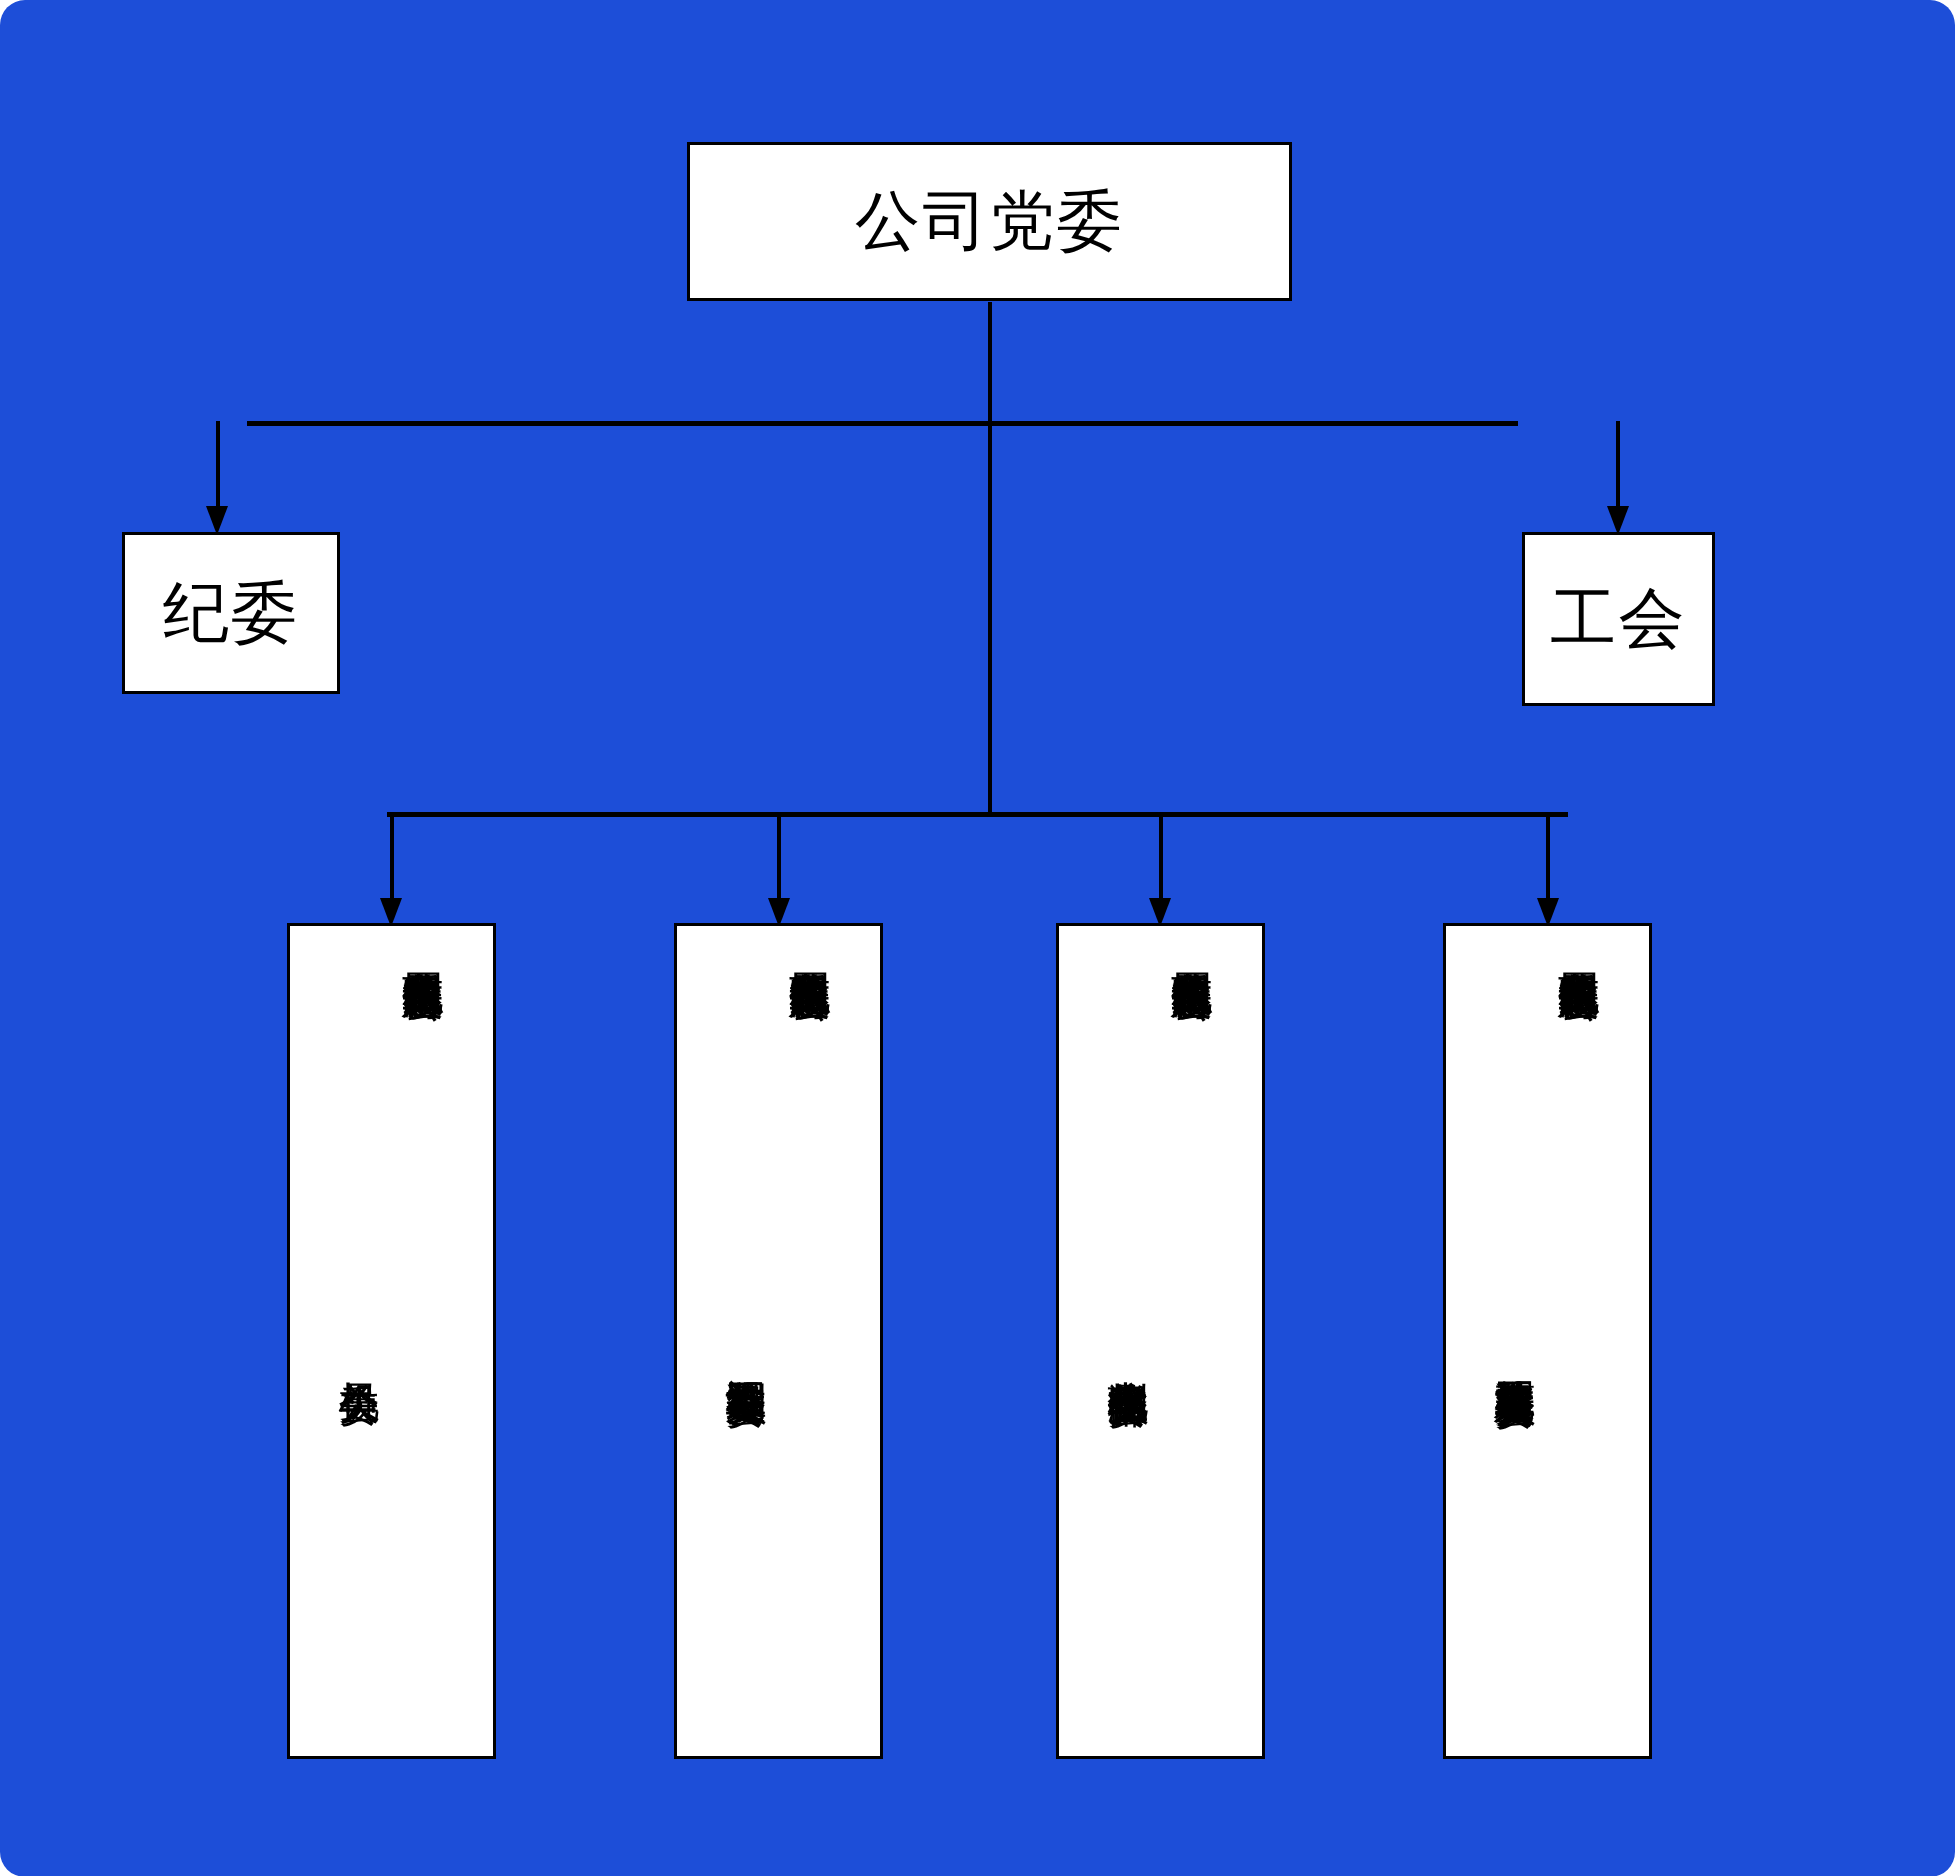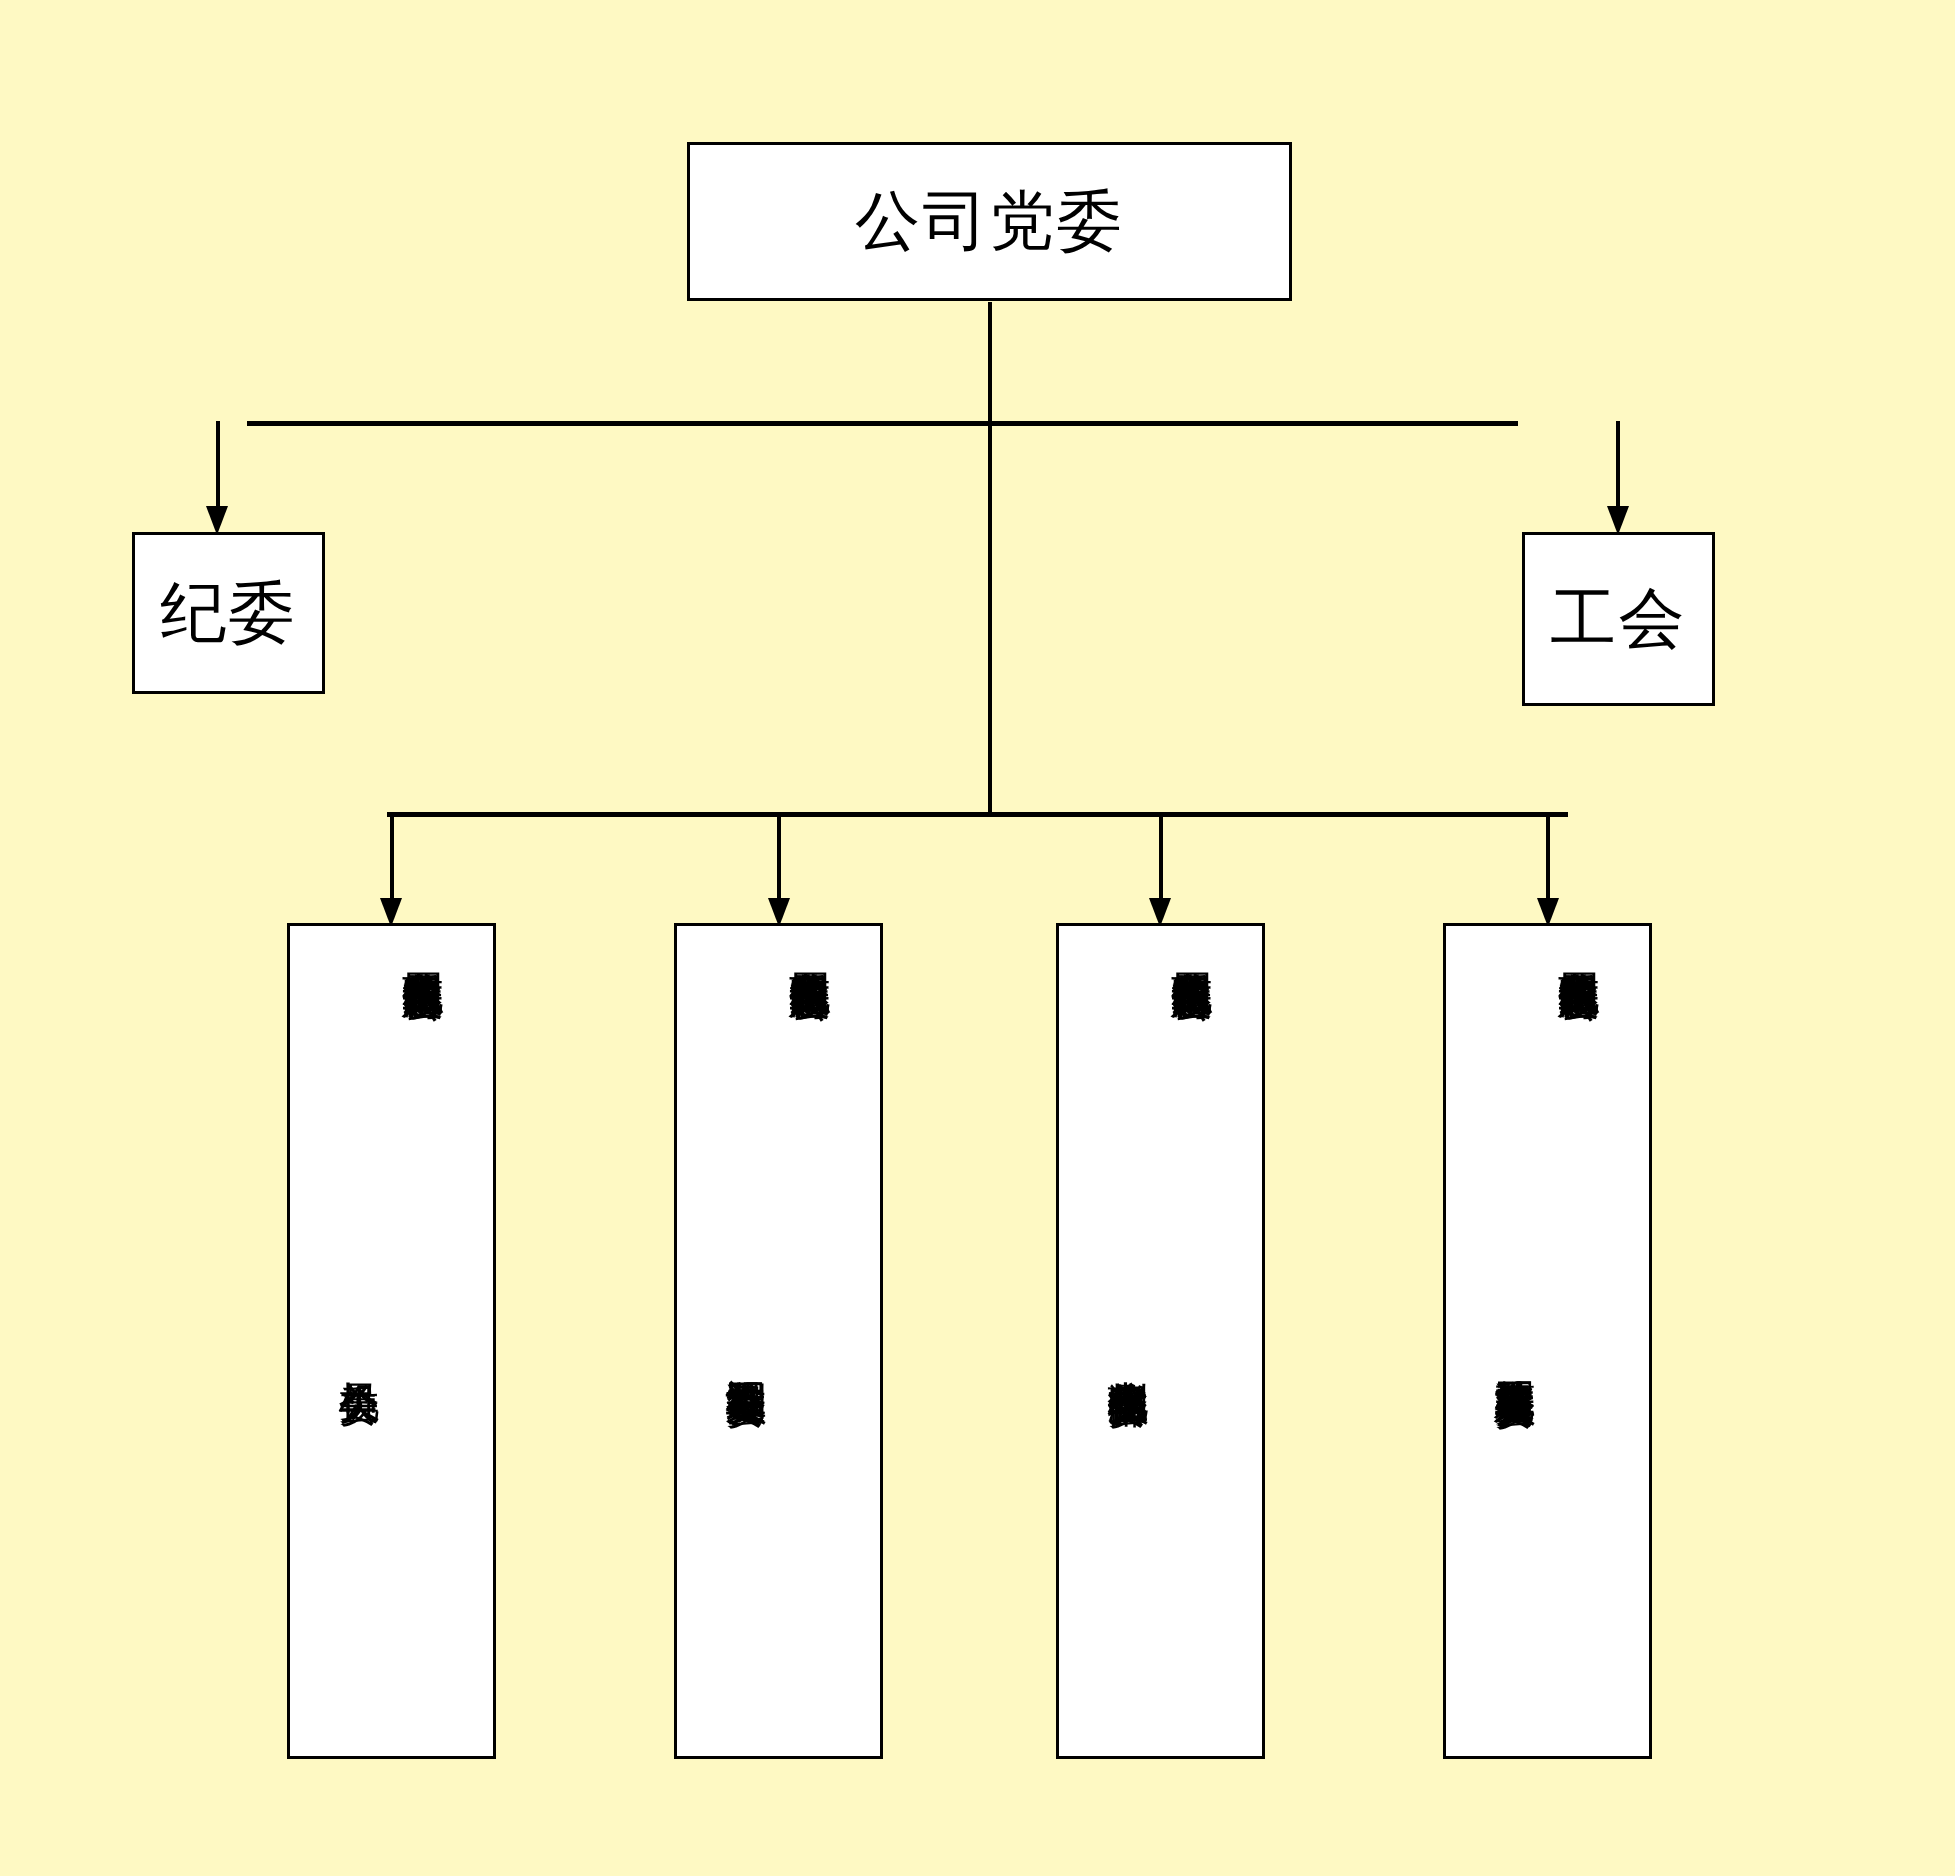--- a/index.html
+++ b/index.html
@@ -9,22 +9,23 @@
     background: #ffffff;
   }
   body {
     font-family: "Liberation Sans", "DejaVu Sans", sans-serif;
     color: #000000;
   }
   #chart-root {
     position: relative;
     width: 1955px;
     height: 1877px;
-    background: #fef9c3;
+    background: #1d4ed8;
     overflow: hidden;
+    border-radius: 25px;
   }
 
   
   .node {
     position: absolute;
     box-sizing: border-box;
     border: 3.9px solid #000000;
     background: #ffffff;
   }
   .node-top {
@@ -44,23 +45,23 @@
   #node-root {
     left: 687px;
     top: 142px;
     width: 605px;
     height: 159px;
   }
   #node-root .node-label-h { font-size: 65px; }
 
   
   #node-jiwei {
-    left: 132px;
+    left: 122px;
     top: 532px;
-    width: 193px;
+    width: 218px;
     height: 162px;
   }
   #node-gonghui {
     left: 1522px;
     top: 532px;
     width: 193px;
     height: 174px;
   }
 
   

